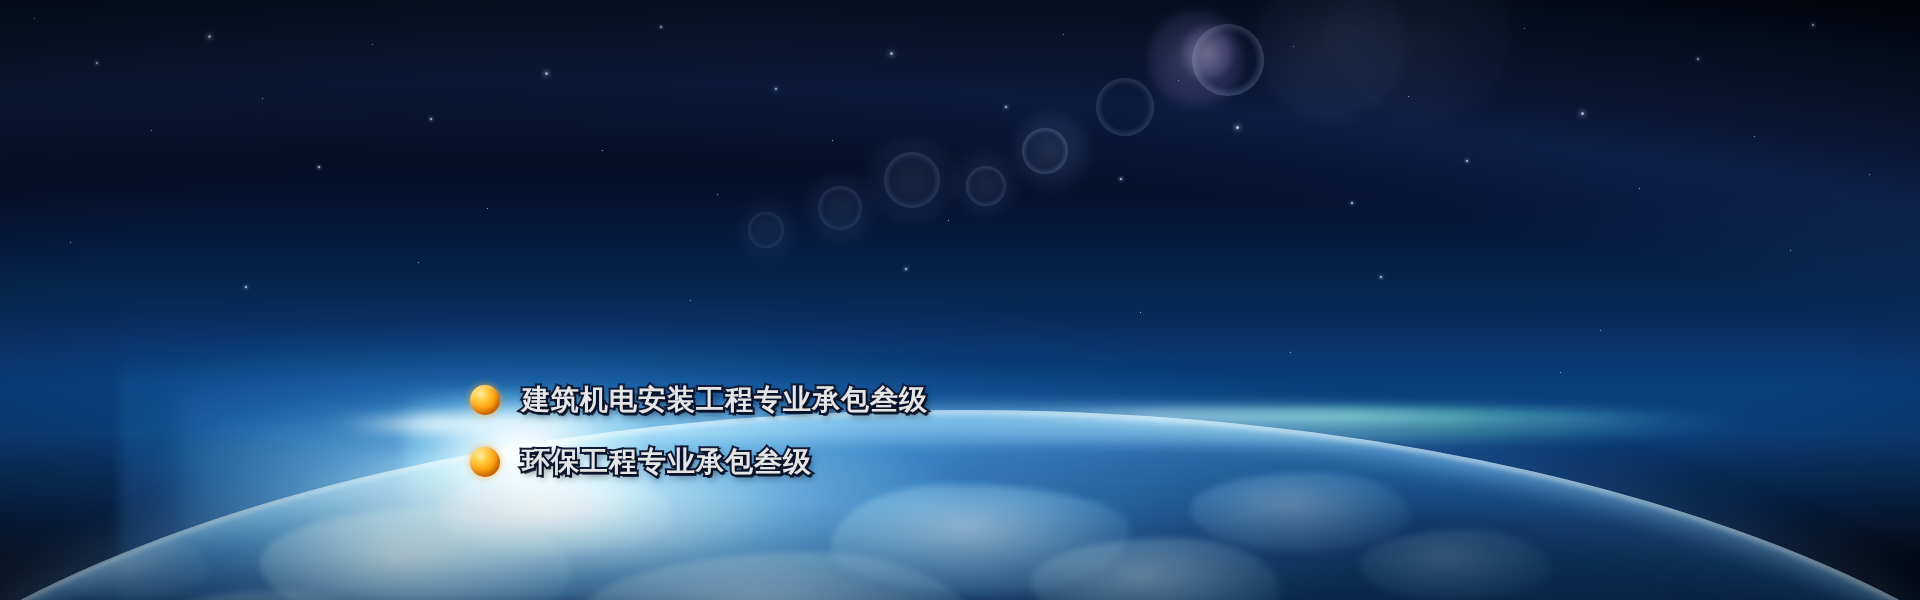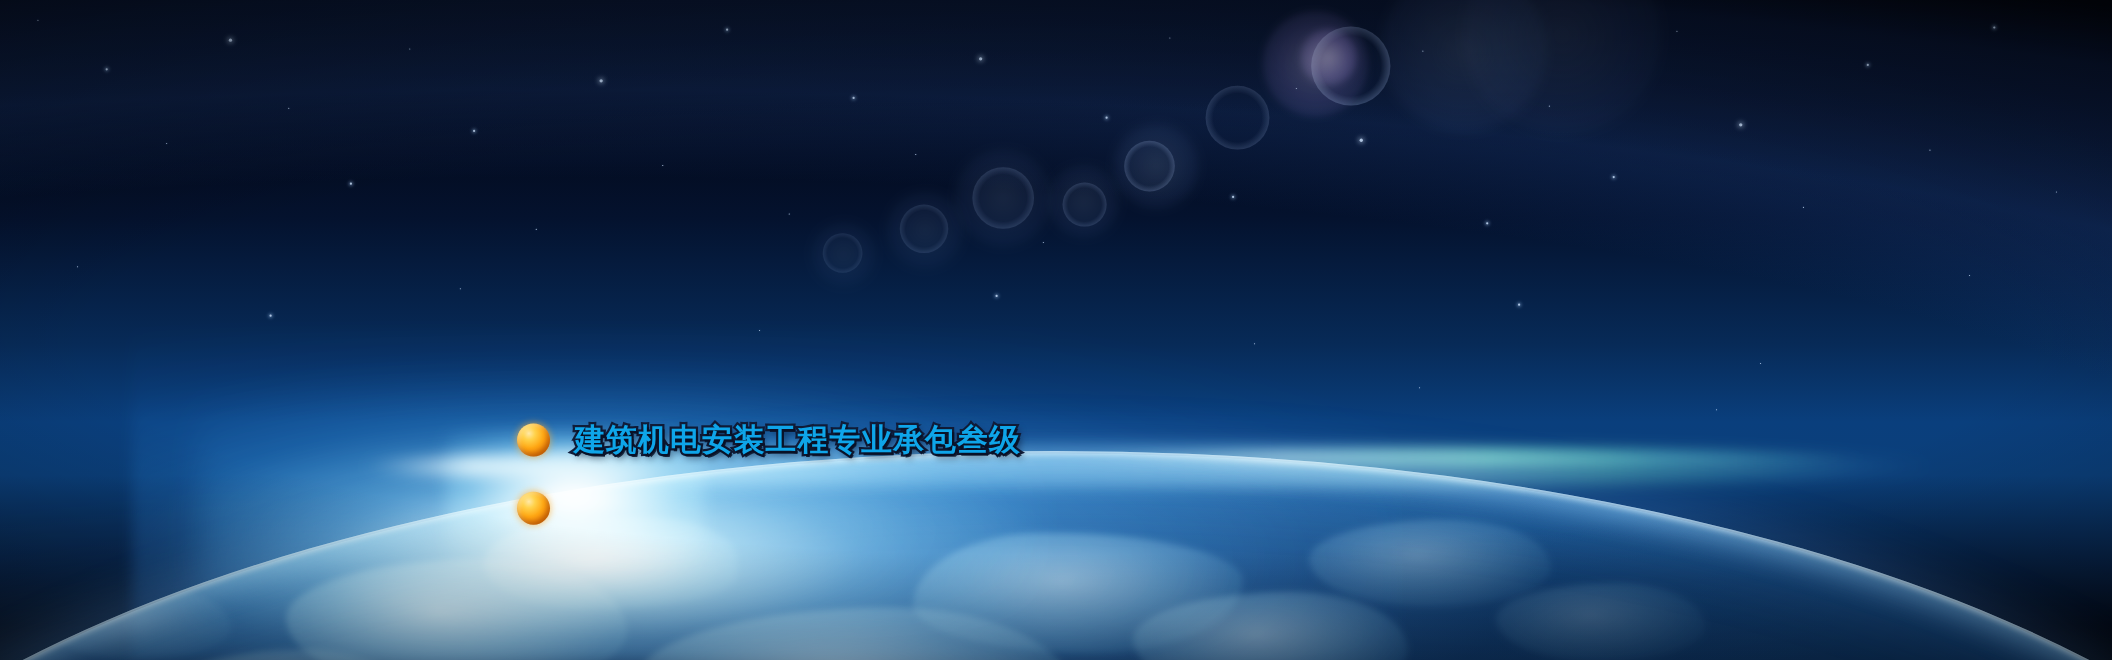--- a/index.html
+++ b/index.html
@@ -320,21 +320,21 @@
         #f1820a 74%,
         #cf6204 100%);
     box-shadow:
       0 0 6px 1px rgba(255,170,40,0.55),
       inset -2px -3px 5px rgba(150,65,0,0.55),
       inset 2px 2px 4px rgba(255,240,190,0.55);
   }
   .bullet-text {
     font-size: 28px;
     font-weight: 700;
-    color: #0ea5e9;
+    color: #e5e5e5;
     letter-spacing: 1px;
     white-space: nowrap;
     -webkit-text-stroke: 4px #111d3a;
     paint-order: stroke fill;
     text-shadow:
       2px 3px 0 rgba(8,16,38,0.85),
       3px 4px 7px rgba(0,5,18,0.6);
   }
 </style>
 </head>
@@ -452,18 +452,19 @@
 
     <div class="bullets">
 
       <div class="bullet-row">
         <span class="bullet-dot"></span>
         <span class="bullet-text">建筑机电安装工程专业承包叁级</span>
       </div>
 
       <div class="bullet-row">
         <span class="bullet-dot"></span>
+        <span class="bullet-text">环保工程专业承包叁级</span>
       </div>
 
     </div>
   </div>
 
 </div>
 
 </body></html>

